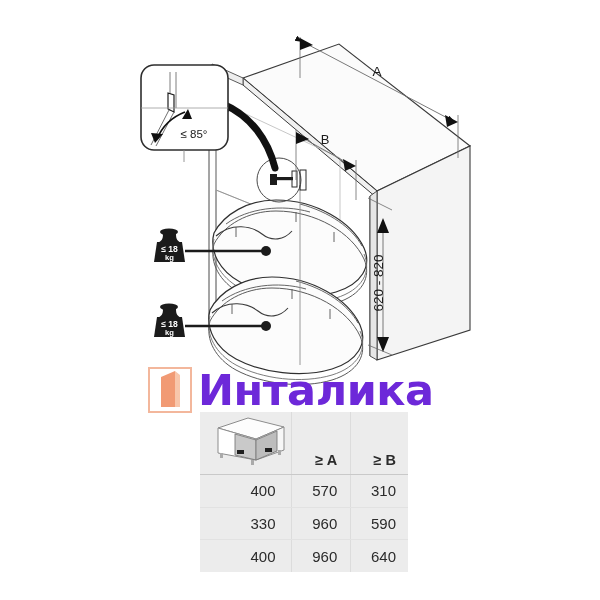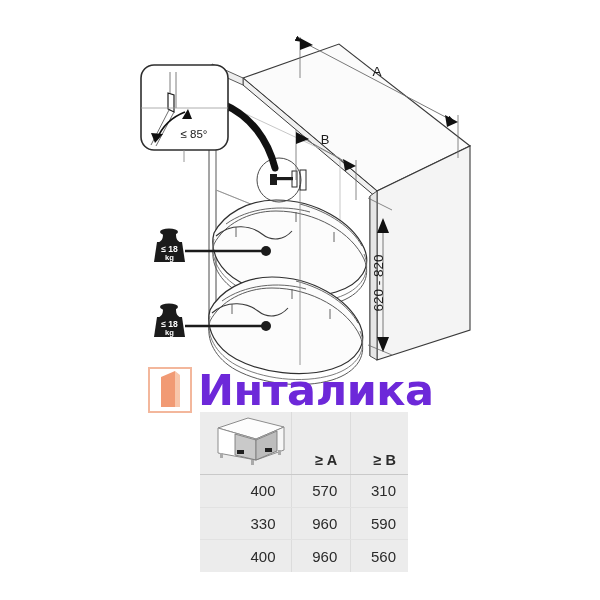--- a/index.html
+++ b/index.html
@@ -278,18 +278,18 @@
         <td class="c2 vline">310</td>
       </tr>
       <tr>
         <td class="c0">330</td>
         <td class="c1 vline">960</td>
         <td class="c2 vline">590</td>
       </tr>
       <tr>
         <td class="c0">400</td>
         <td class="c1 vline">960</td>
-        <td class="c2 vline">560</td>
+        <td class="c2 vline">640</td>
       </tr>
     </tbody>
   </table>
 
 </div>
 
 </body></html>

